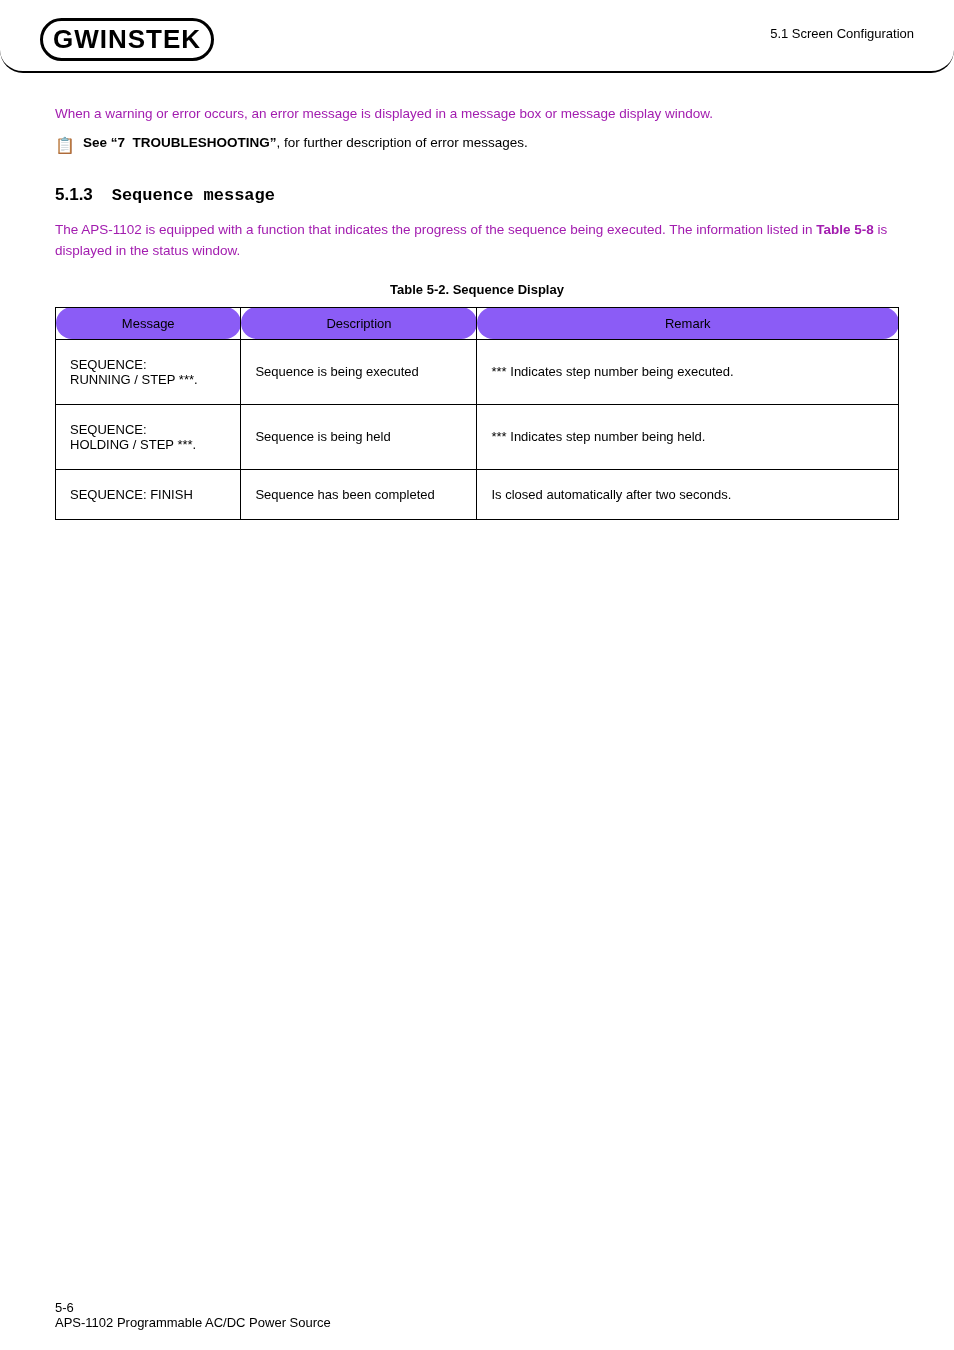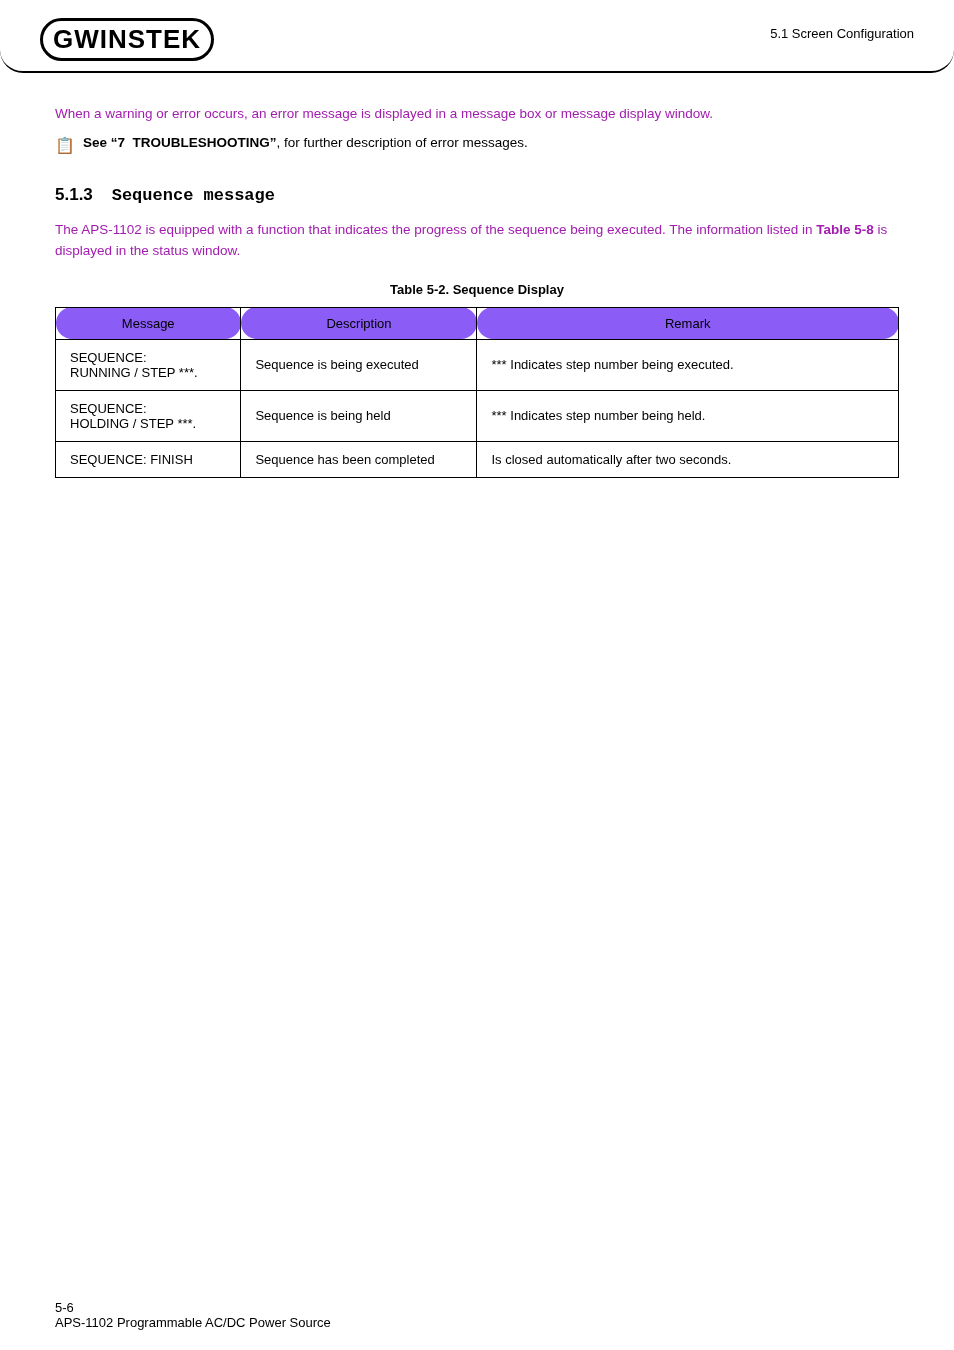--- a/index.html
+++ b/index.html
@@ -112,21 +112,21 @@
     table th {
       border: 1px solid #000;
       padding: 8px 12px;
       text-align: center;
       font-weight: normal;
       background: #8b5cf6;
     }
 
     table td {
       border: 1px solid #000;
-      padding: 10px 14px;
+      padding: 17px 14px;
       vertical-align: middle;
     }
 
     table td:first-child {
       font-family: Arial, sans-serif;
       font-size: 13px;
       width: 22%;
     }
 
     table td:nth-child(2) {

